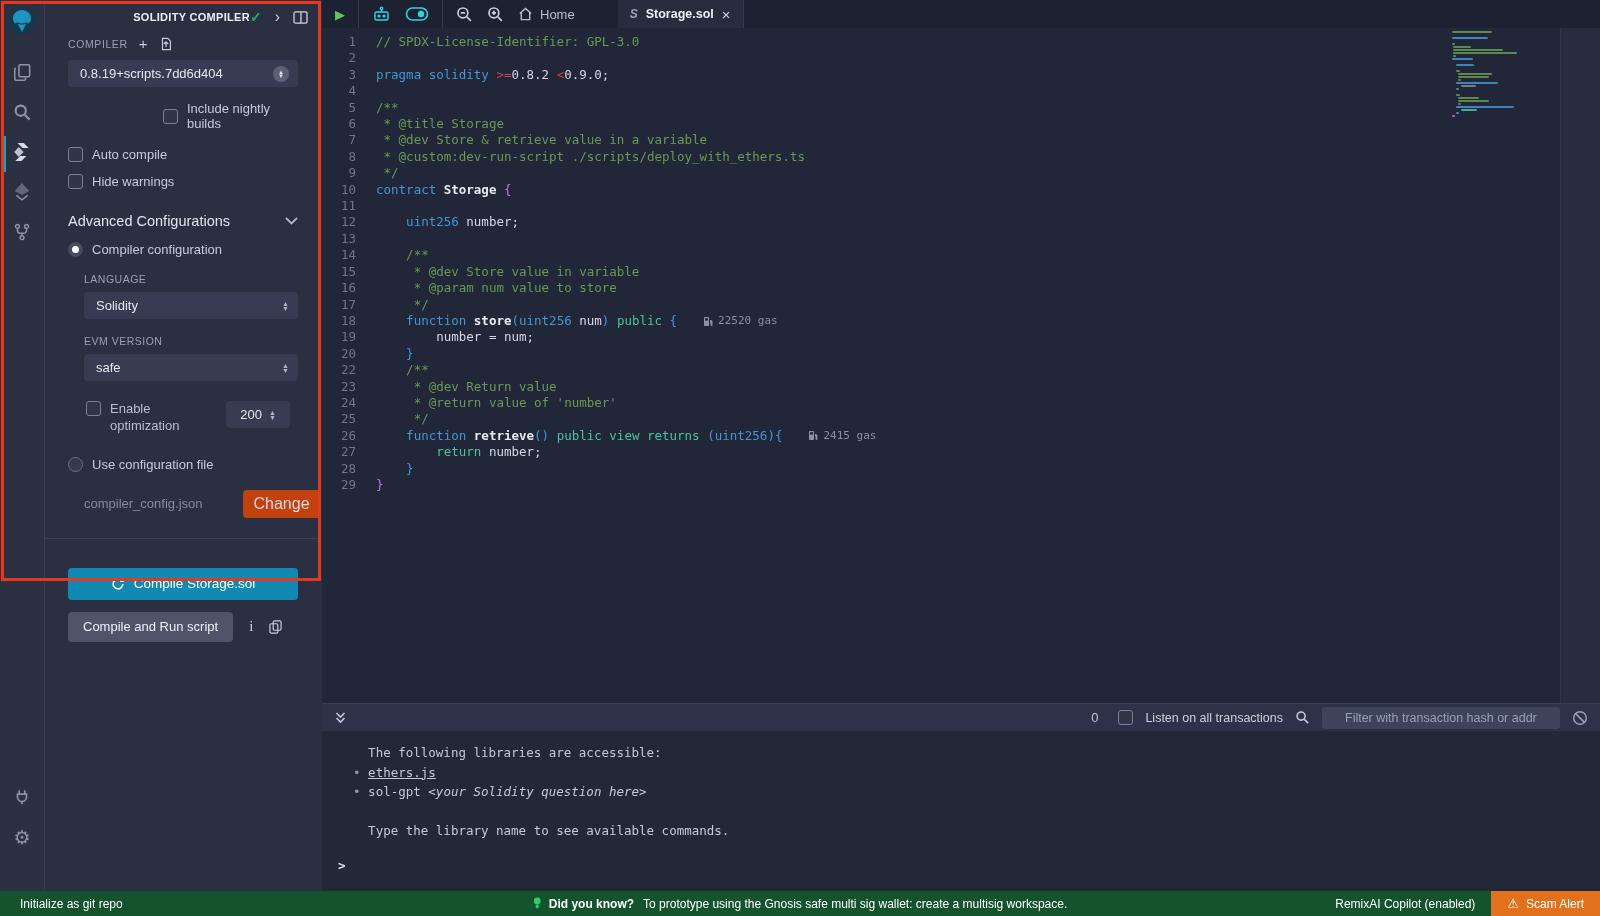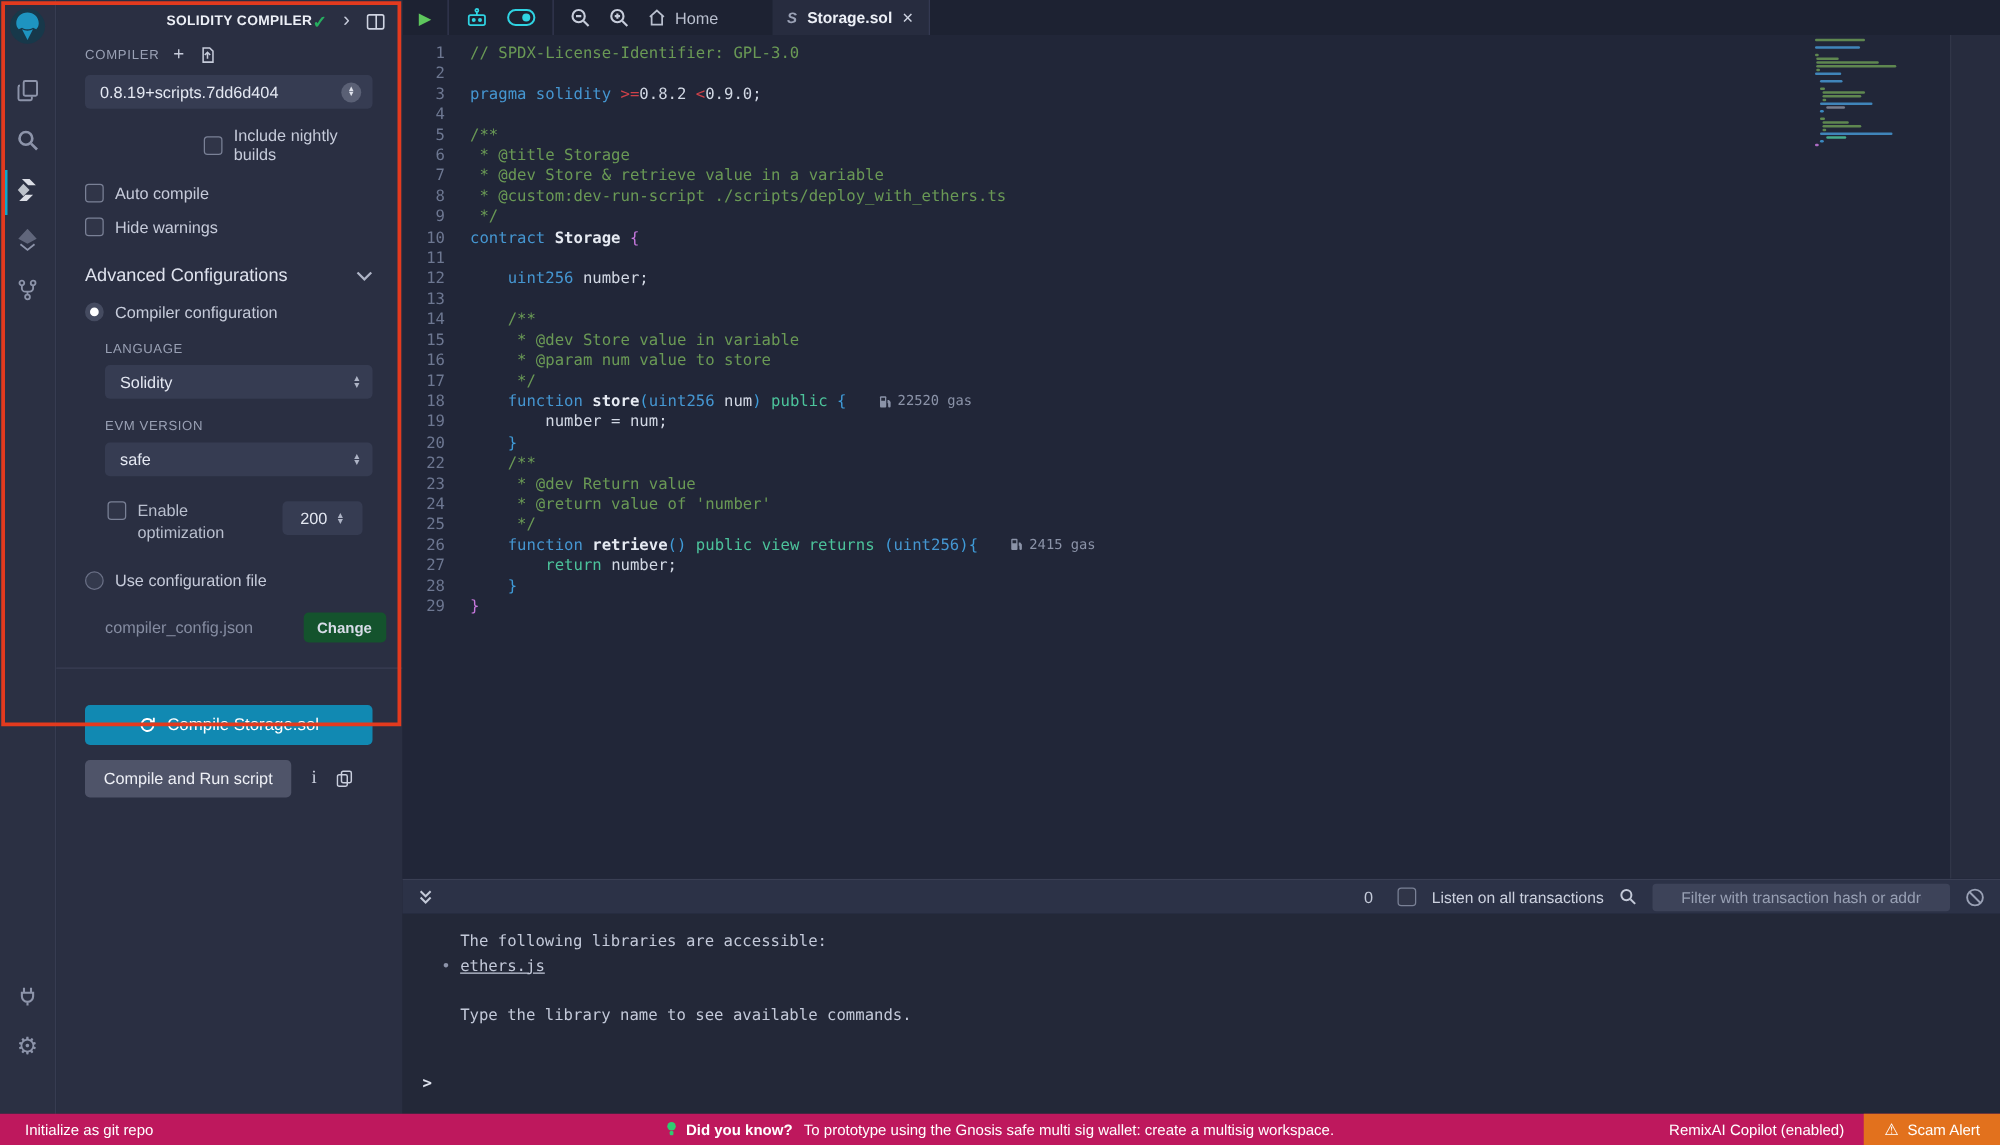--- a/index.html
+++ b/index.html
@@ -38,21 +38,21 @@
   .radio.unsel { background:#343a4d; border:1px solid #6a7086; }
   .adv-header { display:flex; align-items:center; justify-content:space-between; margin-top:24px; cursor:pointer; }
   .adv-title { font-size:14.5px; color:#dfe3ee; }
   .sub-label { font-size:10.5px; letter-spacing:.5px; color:#9aa1b5; margin:16px 0 7px 16px; }
   .sub-select { margin-left:16px; }
   .opt-row { display:flex; align-items:flex-start; margin:20px 8px 0 18px; }
   .opt-label { margin-left:9px; line-height:1.3; color:#b9bfce; width:88px; }
   .numinput { margin-left:auto; width:64px; height:27px; background:#363c52; border-radius:4px; display:flex; align-items:center; justify-content:center; gap:7px; color:#e4e8f2; }
   .cfgfile-row { display:flex; align-items:center; justify-content:space-between; margin:18px 0 0 16px;gap:40px; }
   .cfgfile { color:#858ca1; }
-  .change-btn { background:#14532d; border-radius:4px; padding:5px 11px; font-size:12px; font-weight:bold; color:#d8dce8; cursor:pointer; }
+  .change-btn { background:#c2410c; border-radius:4px; padding:5px 11px; font-size:16px; font-weight:normal; color:#d8dce8; cursor:pointer; }
   .divider { border-top:1px solid #3a3f54; margin:20px -24px 0 -23px; }
   .btn-primary { margin-top:29px; height:32px; border-radius:4px; background:#1189b2; color:#fff; font-size:13.5px; display:flex; align-items:center; justify-content:center; gap:9px; cursor:pointer; }
   .btn2-row { margin-top:12px; display:flex; align-items:center; gap:16px; }
   .btn-secondary { height:30px; padding:0 15px; background:#4f5469; border-radius:4px; color:#eef0f6; font-size:13px; display:flex; align-items:center; cursor:pointer; }
   .info-i { font-family:"Liberation Serif", serif; font-size:15px; color:#c9cedd; cursor:pointer; }
 
   
   .red-box { position:absolute; left:1px; top:1px; width:320px; height:580px; border:3px solid #e33a1e; pointer-events:none; z-index:70; }
 
   
@@ -87,21 +87,21 @@
   .filter-input { width:238px; height:22px; background:#3d4359; border:none; border-radius:3px; color:#dfe3ee; font-size:12.5px; padding:0 23px; outline:none; font-family:"Liberation Sans", sans-serif; }
   .filter-input::placeholder { color:#98a0b4; }
   .terminal { height:160px; background:#232838; font-family:"DejaVu Sans Mono", monospace; font-size:12.5px; color:#c3c9d9; padding:12px 0 0 16px; line-height:19.5px; position:relative; flex:none; }
   .tline { white-space:pre; }
   .s-link { text-decoration:underline; cursor:pointer; }
   .s-italic { font-style:italic; }
   .s-bullet { color:#8d94aa; }
   .prompt { position:absolute; left:16px; bottom:16px; color:#dfe3ee; font-weight:bold; }
 
   
-  .statusbar { height:25px; background:#be185d; display:flex; align-items:center; color:#fff; font-size:12px; flex:none; position:relative; }
+  .statusbar { height:25px; background:#14532d; display:flex; align-items:center; color:#fff; font-size:12px; flex:none; position:relative; }
   .sb-left { margin-left:20px; }
   .sb-tip { position:absolute; left:50%; transform:translateX(-50%); display:flex; align-items:center; gap:7px; white-space:nowrap;text-align:right; }
   .sb-tip b { margin-right:2px; }
   .sb-right { margin-left:auto; display:flex; align-items:center; height:100%; }
   .copilot { margin-right:16px; }
   .scam { height:100%; background:#e2711d; display:flex; align-items:center; gap:7px; padding:0 16px; cursor:pointer; }
   .warn-glyph { font-size:13px; }
   svg { display:block; }
 </style>
 </head>
@@ -408,20 +408,21 @@
               <circle cx="8" cy="8" r="6.3"></circle>
               <path d="M3.6 3.6l8.8 8.8"></path>
             </svg>
         </div>
       </div>
 
       <div class="terminal">
         <div id="termlines">
             <div class="tline"><span class="s-plain">    The following libraries are accessible:</span></div>
             <div class="tline"><span class="s-bullet">  • </span><span class="s-link">ethers.js</span></div>
+            <div class="tline"><span class="s-bullet">  • </span><span class="s-plain">sol-gpt </span><span class="s-italic">&lt;your Solidity question here&gt;</span></div>
             <div class="tline">&nbsp;</div>
             <div class="tline"><span class="s-plain">    Type the library name to see available commands.</span></div>
           </div>
         <div class="prompt">&gt;</div>
       </div>
     </div>
   </div>
 
   <div class="statusbar">
     <span class="sb-left">Initialize as git repo</span>

